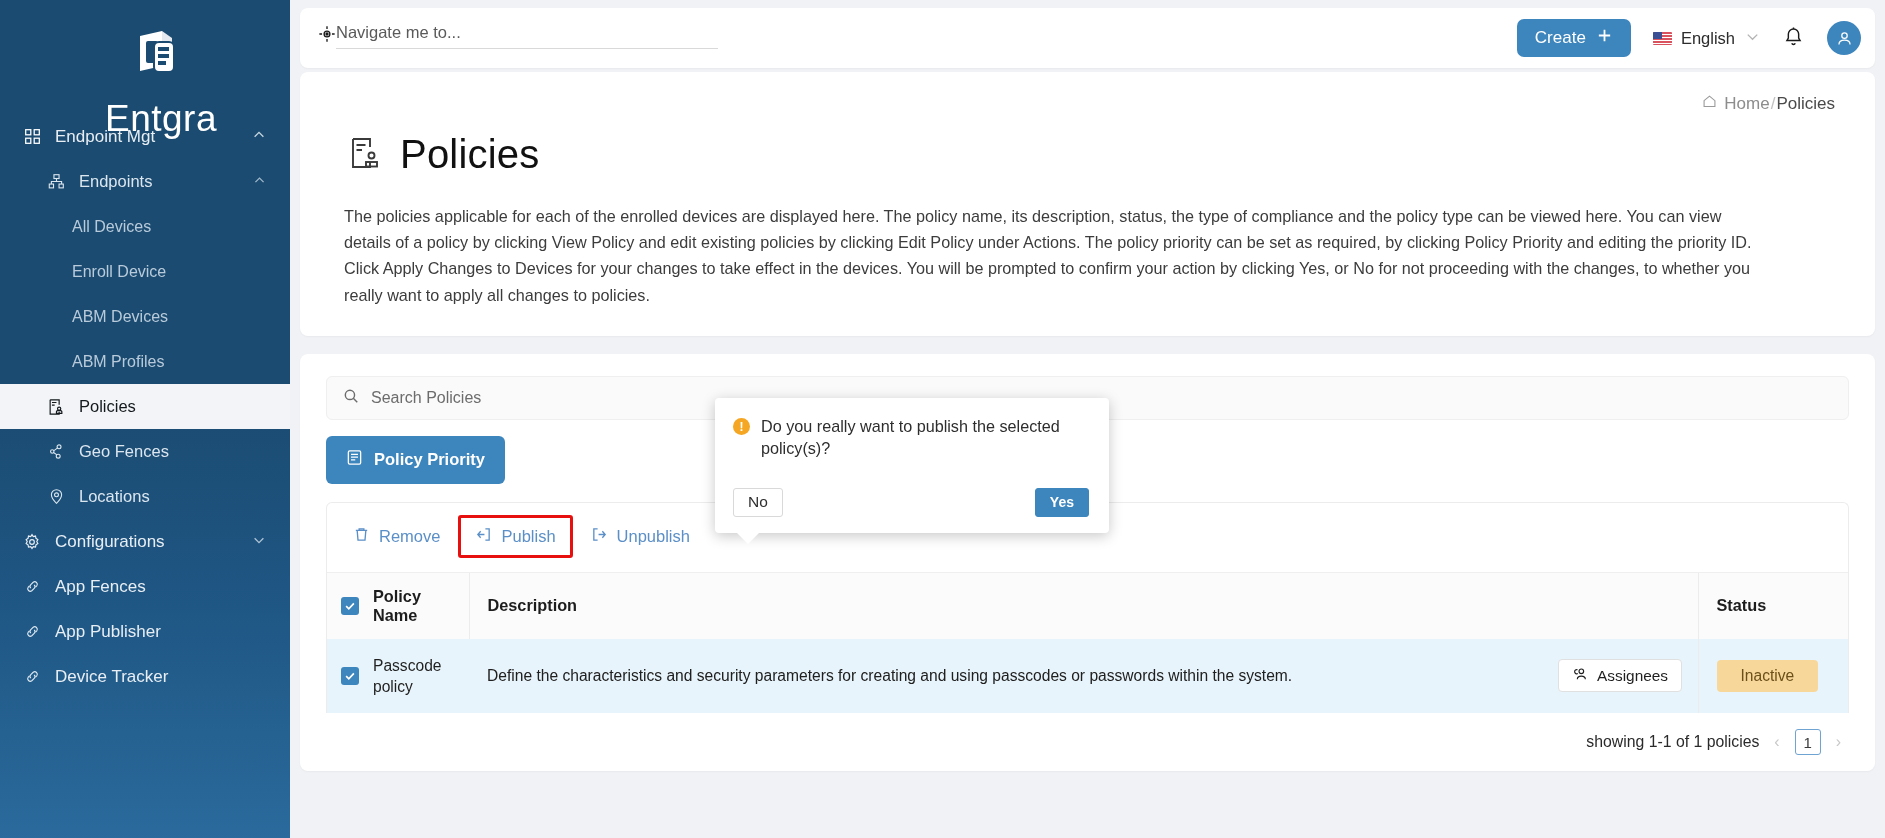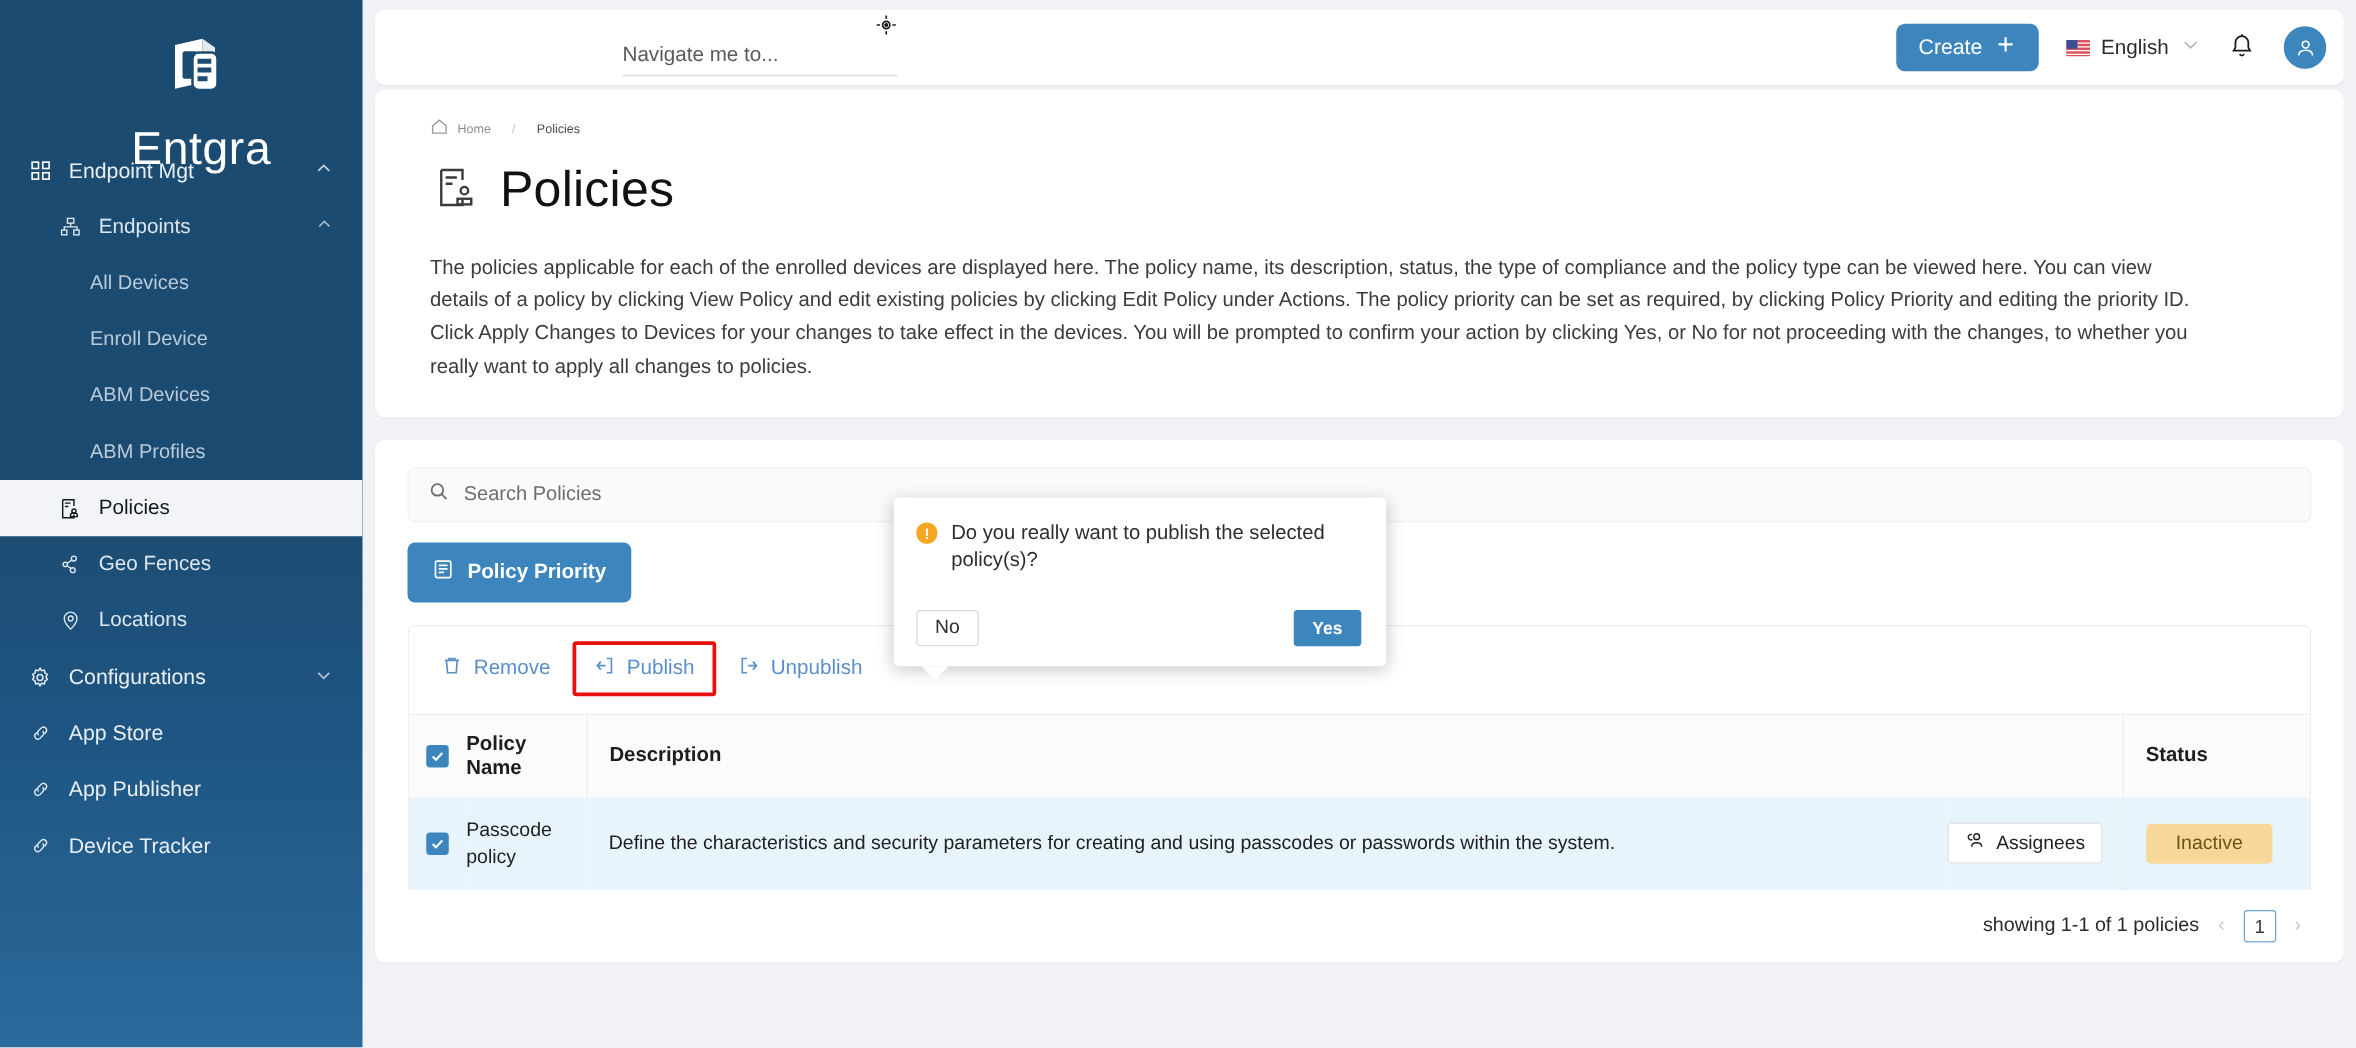--- a/index.html
+++ b/index.html
@@ -39,21 +39,21 @@
   .nav-label { line-height: 1; white-space: nowrap; }
 
   
   .main { flex: 1 1 auto; height: 838px; position: relative; background: #f0f2f5; overflow: hidden; }
 
   .topbar {
     margin: 8px 10px 0 10px; height: 60px; background: #ffffff;
     border-radius: 8px; display: flex; align-items: center; padding: 0 14px 0 18px;
     box-shadow: 0 1px 2px rgba(0,0,0,.04);
   }
-  .navsearch { display: flex; align-items: flex-end; width: 400px; padding-bottom: 4px; flex-direction: column; }
+  .navsearch { display: flex; align-items: flex-end; width: 400px; padding-bottom: 4px; }
   .navsearch .nsicon { width: 18px; height: 18px; flex: 0 0 18px; margin-bottom: 6px;}
   .navsearch-field { flex: 1 1 auto; border-bottom: 1px solid #d9d9d9; padding-bottom: 6px; }
   .navsearch-field input {
     border: 0; outline: 0; width: 100%; font-size: 16.5px; color: #222;
     font-family: "Liberation Sans", sans-serif; background: transparent;
   }
   .navsearch-field input::placeholder { color: #5a5a5a; }
 
   .topbar-right { margin-left: auto; display: flex; align-items: center; gap: 22px; }
   .create-btn {
@@ -72,21 +72,21 @@
     display: flex; align-items: center; justify-content: center; cursor: pointer;
   }
 
   
   .content { position: absolute; top: 72px; left: 10px; right: 10px; bottom: 0; }
 
   .card {
     background: #fff; border-radius: 8px; padding: 22px 40px 28px 40px;
     box-shadow: 0 1px 2px rgba(0,0,0,.04);
   }
-  .breadcrumb { display: flex; align-items: center; gap: 17px; font-size: 10px; color: #9a9a9a; padding-left: 4px;}
+  .breadcrumb { display: flex; align-items: center; gap: 1px; font-size: 17px; color: #9a9a9a; padding-left: 4px; justify-content: flex-end;}
   .breadcrumb .home { display:flex; align-items:center; gap:7px; color:#8d8d8d; cursor: pointer;}
   .breadcrumb .sep { color: #c2c2c2; }
   .breadcrumb .cur { color: #4a4a4a; }
 
   .page-title { display: flex; align-items: center; gap: 16px; margin: 18px 0 0 8px; }
   .page-title .ptxt { font-size: 40px; color: #111; font-weight: 400; letter-spacing: .2px; }
 
   .desc { margin: 26px 0 0 4px; font-size: 16.2px; line-height: 1.62; color: #3c3c3c; max-width: 1420px; }
 
   .panel {
@@ -321,21 +321,21 @@
         </span>
       </div>
 
       <div class="nav-item lvl0">
         <span class="ico">
           <svg viewBox="0 0 20 20" width="17" height="17" fill="none" stroke="#dce7f0" stroke-width="1.3">
             <path d="M8 12 a3 3 0 0 1 0-4.2 l2.8-2.8 a3 3 0 0 1 4.2 4.2 l-1.4 1.4"></path>
             <path d="M12 8 a3 3 0 0 1 0 4.2 l-2.8 2.8 a3 3 0 0 1-4.2-4.2 l1.4-1.4"></path>
           </svg>
         </span>
-        <span class="nav-label">App Store</span>
+        <span class="nav-label">App Fences</span>
       </div>
 
       <div class="nav-item lvl0">
         <span class="ico">
           <svg viewBox="0 0 20 20" width="17" height="17" fill="none" stroke="#dce7f0" stroke-width="1.3">
             <path d="M8 12 a3 3 0 0 1 0-4.2 l2.8-2.8 a3 3 0 0 1 4.2 4.2 l-1.4 1.4"></path>
             <path d="M12 8 a3 3 0 0 1 0 4.2 l-2.8 2.8 a3 3 0 0 1-4.2-4.2 l1.4-1.4"></path>
           </svg>
         </span>
         <span class="nav-label">App Publisher</span>

